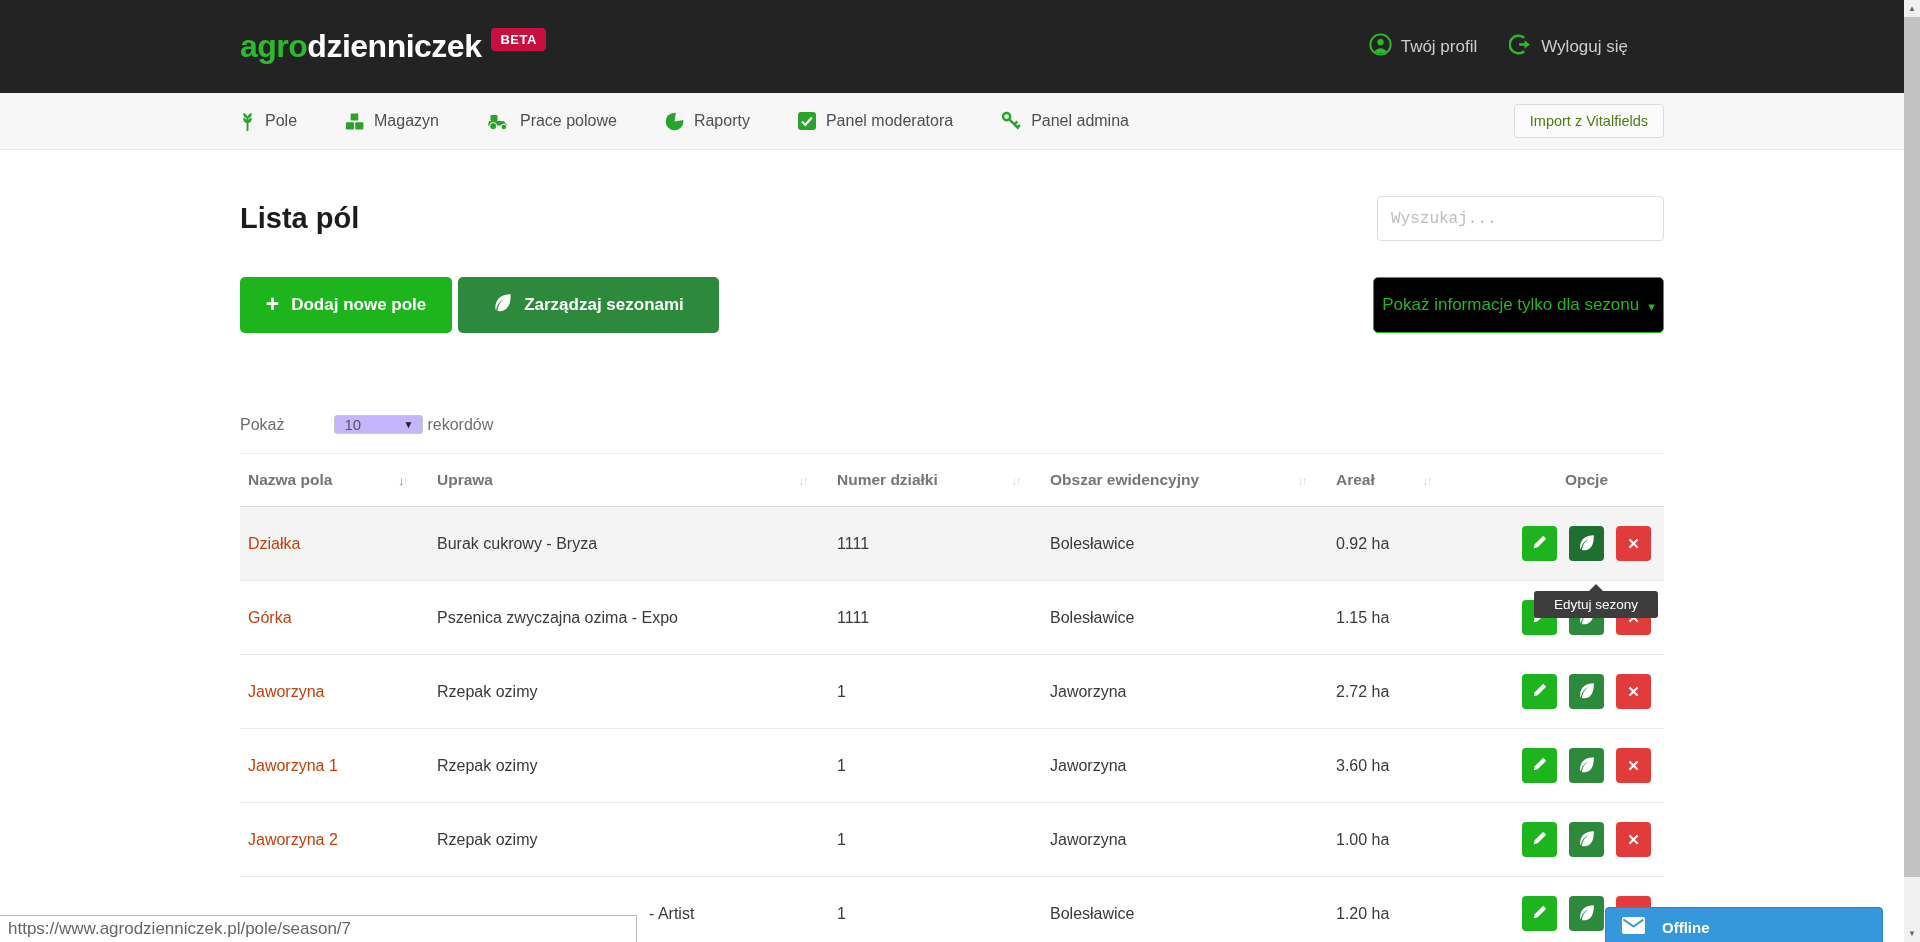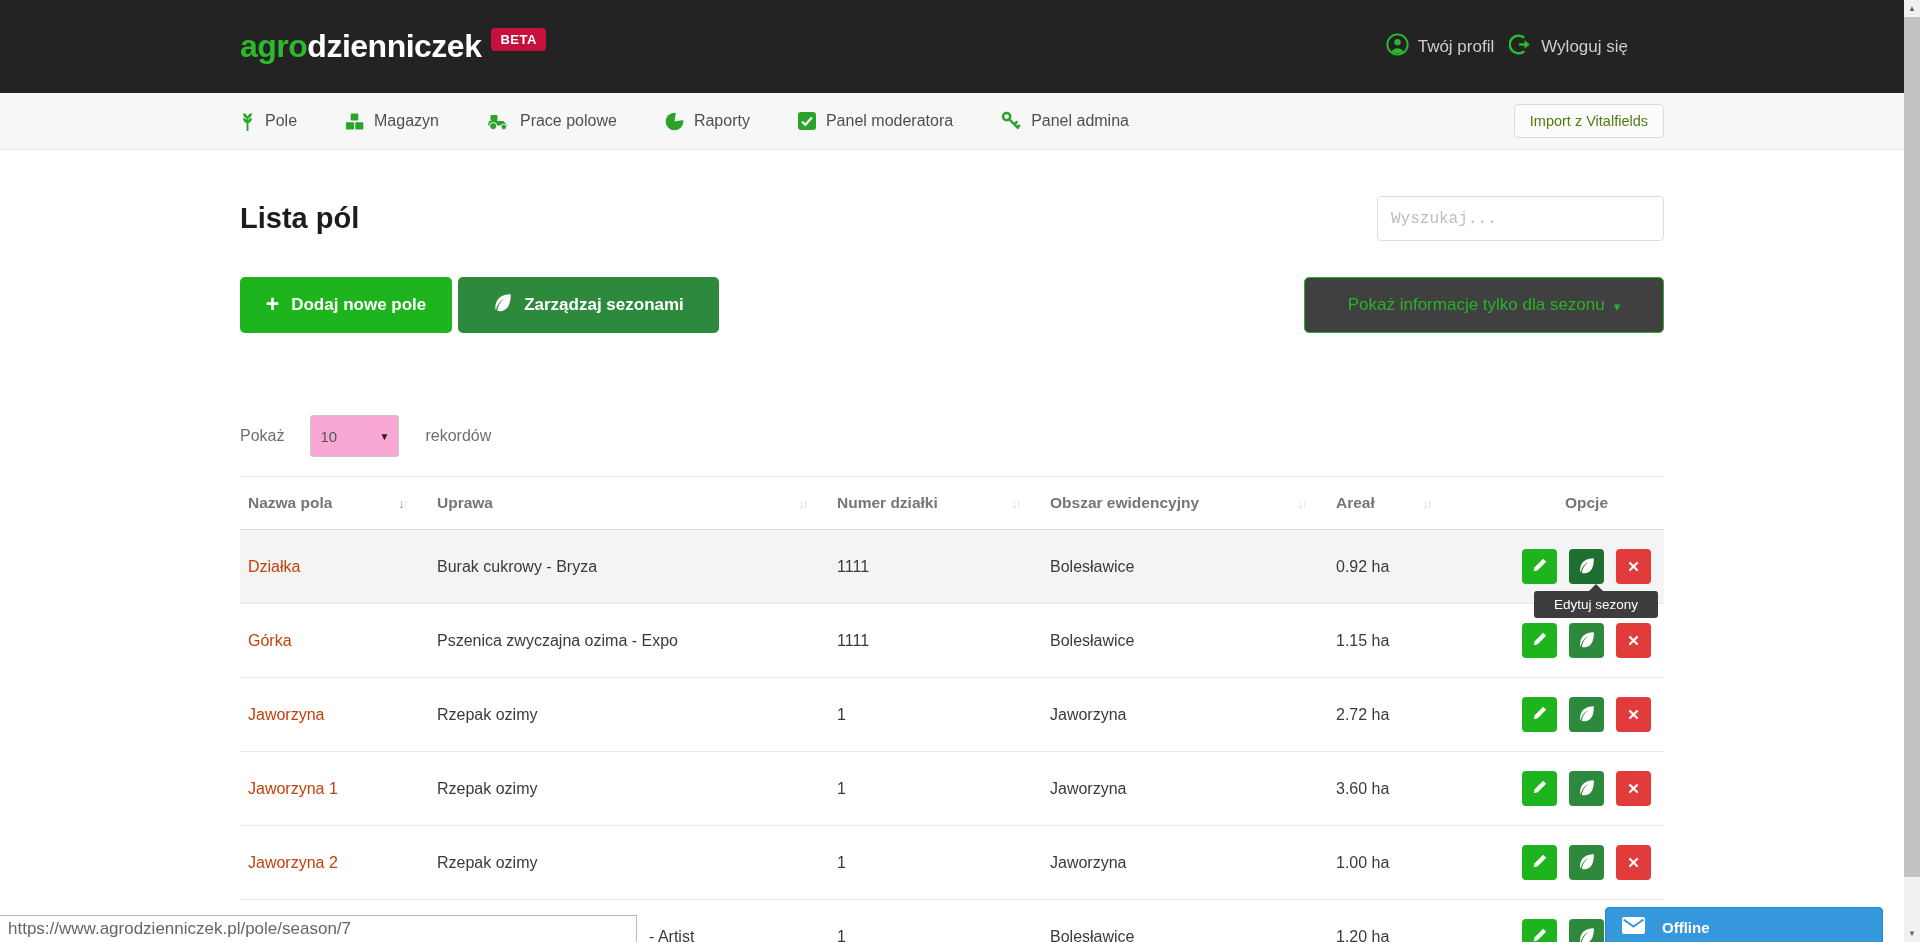--- a/index.html
+++ b/index.html
@@ -9,21 +9,21 @@
   .container { width:1424px; margin:0 auto; }
 
   
   .topbar { height:93px; background:#232323; }
   .topbar .container { height:100%; display:flex; align-items:center; }
   .logo { display:flex; align-items:center; font-size:32px; font-weight:700; letter-spacing:-0.5px; }
   .logo .lg-green { color:#2db92d; }
   .logo .lg-white { color:#fff; }
   .beta-badge { margin-left:10px; position:relative; top:-7px; background:#c8103e; color:#fff;
                 font-size:13px; font-weight:700; padding:4px 9px; border-radius:4px; letter-spacing:.5px; }
-  .header-links { margin-left:auto; display:flex; gap:15px; padding-right:36px; }
+  .header-links { margin-left:auto; display:flex; gap:32px; padding-right:36px; }
   .hlink { display:flex; align-items:center; gap:9px; color:#cdcdcd; font-size:17px; cursor:pointer; }
 
   
   .navbar { height:57px; background:#f7f7f7; border-bottom:1px solid #e6e6e6; }
   .navbar .container { height:100%; display:flex; align-items:center; gap:48px; }
   .nav-item { display:flex; align-items:center; gap:10px; font-size:16px; color:#4f4f4f; cursor:pointer; }
   .nav-item svg { display:block; }
   .import-btn { margin-left:auto; background:#fbfbfb; border:1px solid #dcdcdc; border-radius:4px;
                 color:#4d7c0f; font-size:14.5px; padding:8px 15px; cursor:pointer;
                 font-family:"Liberation Sans",sans-serif; }
@@ -35,29 +35,29 @@
                   font-size:16px; color:#444; font-family:Liberation Mono, monospace; outline:none; }
   .search-input::placeholder { color:#bdbdbd; }
 
   .actions-row { margin-top:36px; display:flex; align-items:center; }
   .btn { display:flex; align-items:center; justify-content:center; gap:12px; height:56px;
          border:none; border-radius:5px; color:#fff; font-size:17px; font-weight:600;
          cursor:pointer; font-family:"Liberation Sans",sans-serif; }
   .btn-add { width:212px; background:#1eb41e; }
   .btn-add .plus { font-size:23px; font-weight:700; line-height:1; position:relative; top:-1px; }
   .btn-seasons { width:261px; background:#2d8a3d; margin-left:6px; }
-  .btn-season-filter { margin-left:auto; width:360px; height:56px; background:#404040;
+  .btn-season-filter { margin-left:auto; width:291px; height:56px; background:#000000;
          border:1px solid #28b228; border-radius:5px; color:#28b228; font-size:17px;
          display:flex; align-items:center; justify-content:center; gap:9px; cursor:pointer;
          font-family:"Liberation Sans",sans-serif; }
   .btn-season-filter .caret { font-size:13px; position:relative; top:1px; }
 
-  .show-row { margin-top:82px; display:flex; align-items:center; gap:26px; font-size:16px; color:#6f6f6f; }
-  .select-box { width:89px; height:42px; border:1px solid #c9c9c9; border-radius:3px; background:#f9a8d4;
-                display:flex; align-items:center; padding:0 9px; cursor:pointer; }
+  .show-row { margin-top:82px; display:flex; align-items:flex-end; gap:4px; font-size:16px; color:#6f6f6f; }
+  .select-box { width:89px; height:19px; border:1px solid #c9c9c9; border-radius:3px; background:#c4b5fd;
+                display:flex; align-items:center; padding:0 9px; cursor:pointer;margin-left:46px; }
   .select-box .sel-val { color:#555; font-size:15px; }
   .select-box .sel-caret { margin-left:auto; font-size:10px; color:#222; }
 
   
   .table { margin-top:19px; }
   .thead { display:flex; height:54px; align-items:center; border-top:1px solid #ececec;
            border-bottom:1px solid #ddd; }
   .th { display:flex; align-items:center; font-size:15.5px; font-weight:700; color:#767676; cursor:pointer; }
   .td, .th { padding-left:8px; }
   .c1 { width:189px; } .c2 { width:400px; } .c3 { width:213px; }

